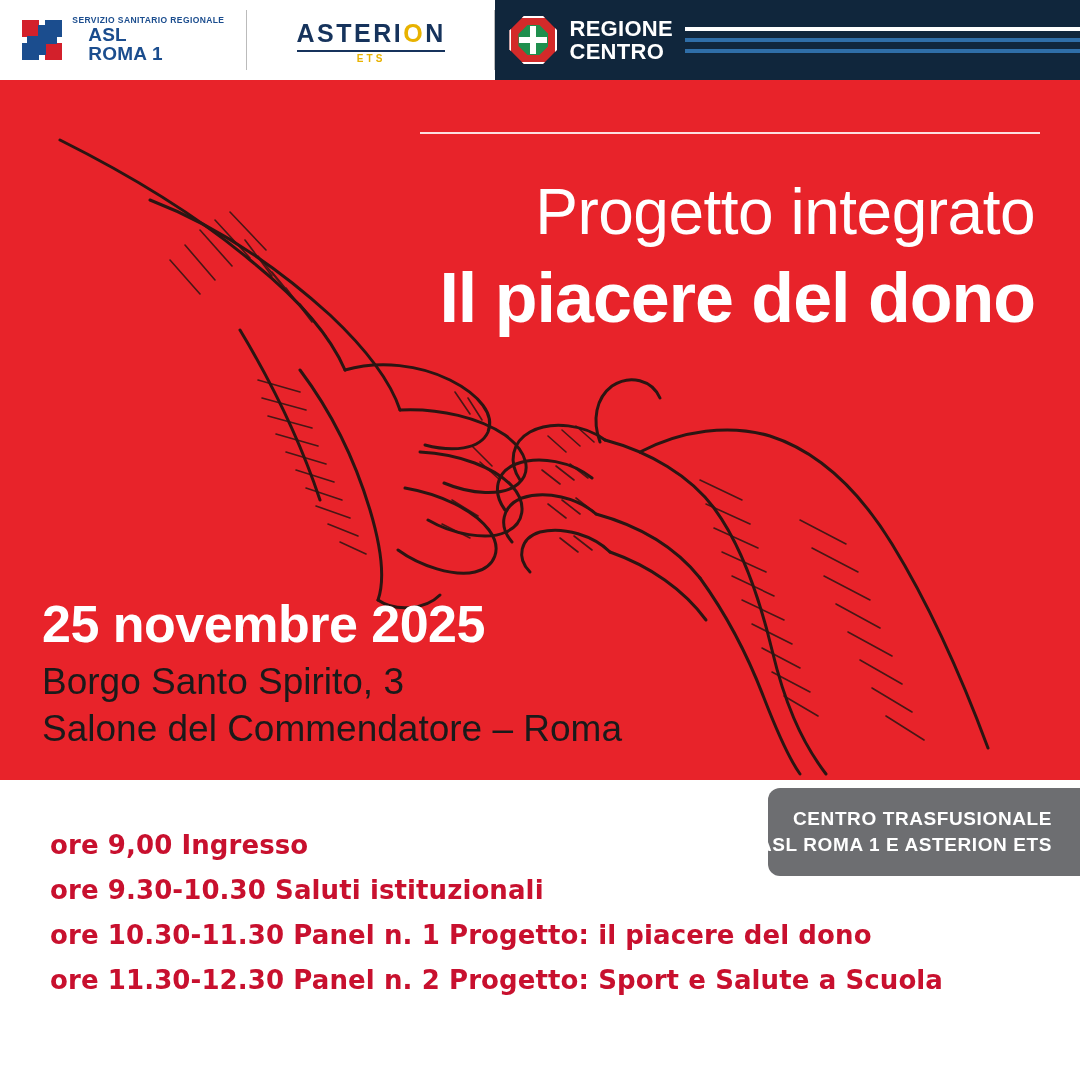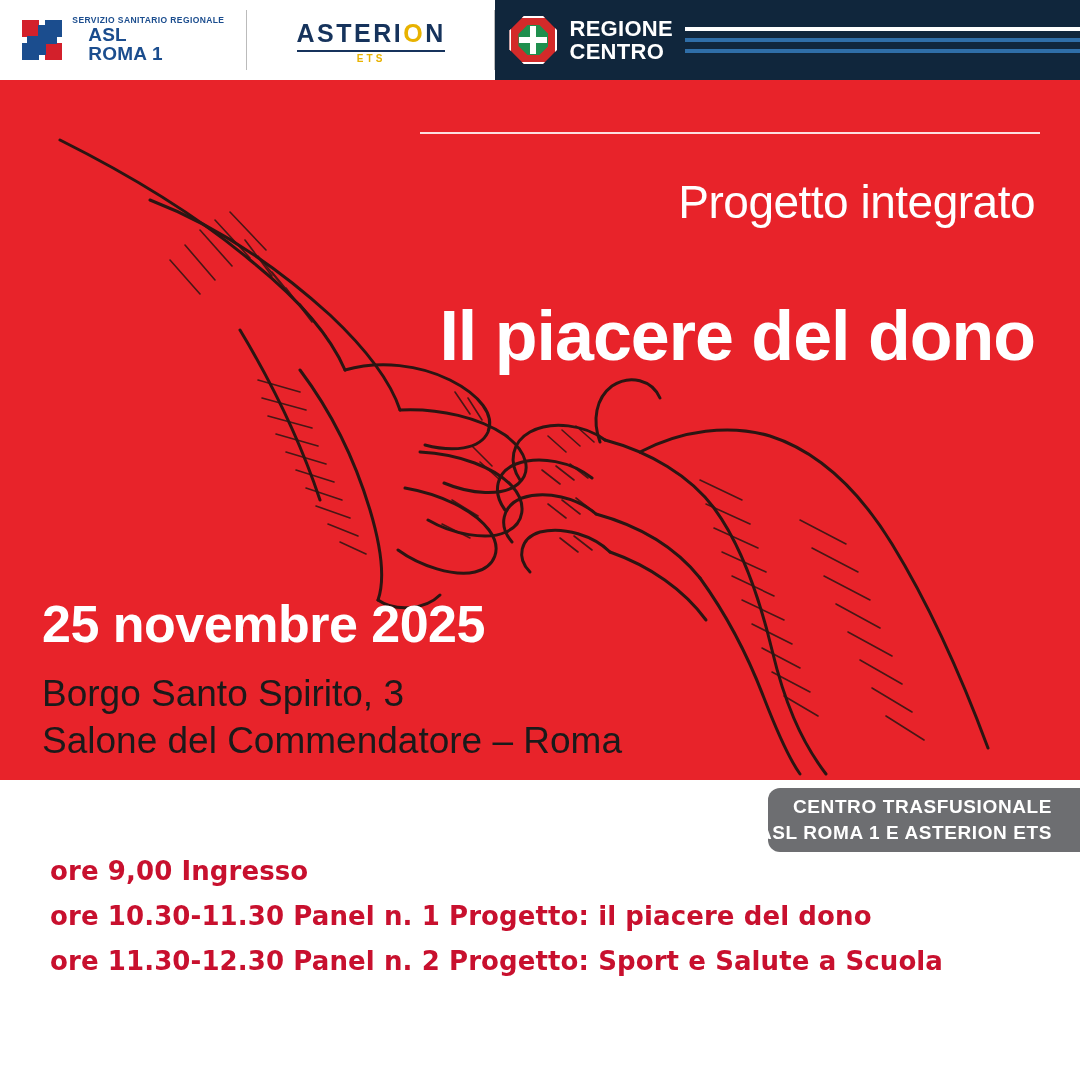--- a/index.html
+++ b/index.html
@@ -118,55 +118,55 @@
     position: absolute; left: 420px; top: 38px; width: 620px; text-align: center;
   }
   .kicker {
     color: #ffffff; font-size: 25px; font-weight: 700; letter-spacing: 9.5px;
   }
   .kicker-rule {
     margin-top: 14px; height: 2px; background: rgba(255,255,255,.85);
   }
   .title-1 {
     position: absolute; right: 45px; top: 95px;
-    color: #ffffff; font-size: 46px; font-weight: 300; letter-spacing: -.5px;
+    color: #ffffff; font-size: 64px; font-weight: 300; letter-spacing: -.5px;
     text-align: right; white-space: nowrap;
   }
   .title-2 {
     position: absolute; right: 45px; top: 178px;
     color: #ffffff; font-size: 70px; font-weight: 700; letter-spacing: -1px;
-    text-align: right; white-space: nowrap; margin-top: 38px;
+    text-align: right; white-space: nowrap;
   }
 
   .date {
     position: absolute; left: 42px; top: 505px;
     color: #ffffff; font-size: 52px; font-weight: 700; letter-spacing: -.5px; margin-top: 9px;
   }
   .venue {
-    position: absolute; left: 42px; top: 590px;
+    position: absolute; left: 42px; top: 578px;
     color: #1a1a1a; font-size: 37px; font-weight: 400; line-height: 1.28;
   }
 
   
   .grey-tag {
     position: absolute; left: 768px; top: 788px;
-    width: 312px; height: 64px;
+    width: 312px; height: 88px;
     background: #6d6e71;
     border-radius: 12px 0 0 12px;
     display: flex; flex-direction: column; align-items: flex-end;
     justify-content: center; padding-right: 28px;
   }
   .grey-tag div {
     color: #ffffff; font-size: 19px; font-weight: 700; letter-spacing: .6px;
     line-height: 1.35; text-align: right; white-space: nowrap;
   }
 
   
   .schedule {
-    position: absolute; left: 50px; top: 858px; width: 1000px;
+    position: absolute; left: 50px; top: 832px; width: 1000px;
   }
   .schedule li {
     list-style: none;
     color: #c8102e; font-size: 26px; font-weight: 700;
     line-height: 1.0; margin-bottom: 19px; letter-spacing: .1px;
     font-family: "DejaVu Sans", sans-serif;
   }
 </style>
 </head>
 <body>
@@ -335,17 +335,18 @@
     </div>
   </div>
 
   <div class="grey-tag">
     <div>CENTRO TRASFUSIONALE</div>
     <div>ASL ROMA 1 E ASTERION ETS</div>
   </div>
 
   <ul class="schedule">
     <li>ore 9,00 Ingresso</li>
+    <li>ore 9.30-10.30 Saluti istituzionali</li>
     <li>ore 10.30-11.30 Panel n. 1 Progetto: il piacere del dono</li>
     <li>ore 11.30-12.30 Panel n. 2 Progetto: Sport e Salute a Scuola</li>
   </ul>
 
 </div>
 
 </body></html>

